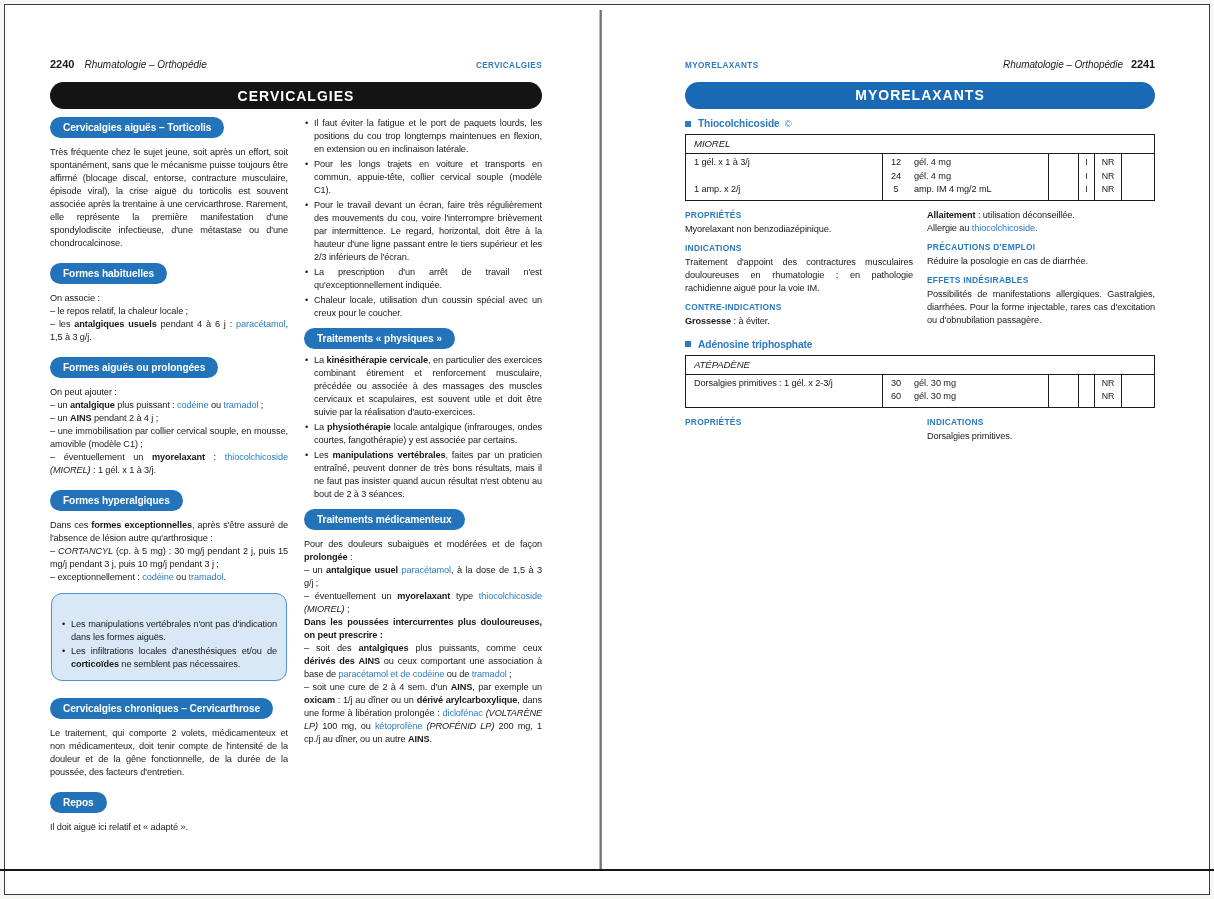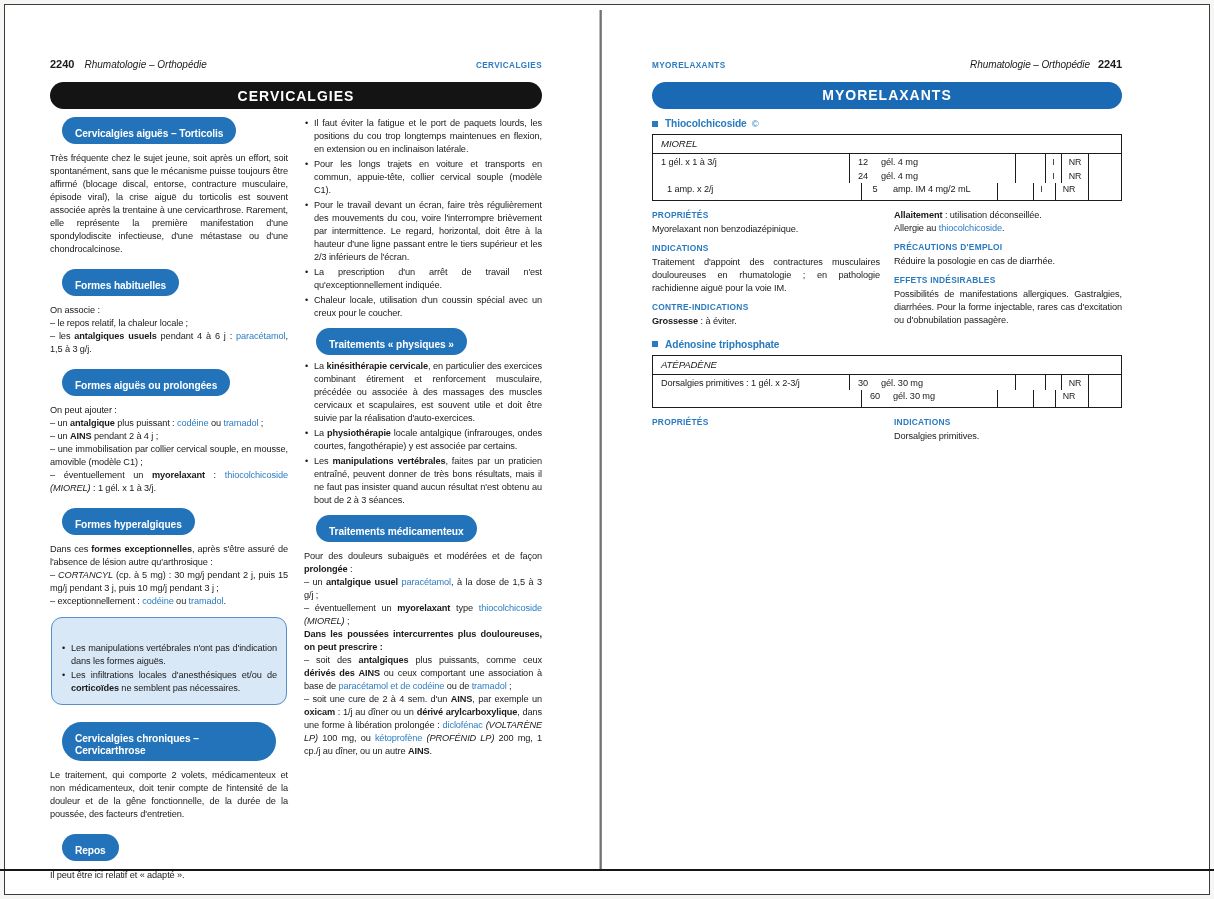--- a/index.html
+++ b/index.html
@@ -7,21 +7,21 @@
     width:1214px;height:899px;position:relative;background:#f6f6f4;
     font-family:"Liberation Sans", sans-serif;color:#1a1a1a;overflow:hidden;
   }
   .frame{position:absolute;inset:4px;border:1.6px solid #3c3c3c;background:#ffffff;}
   .spine{position:absolute;left:599px;top:10px;width:3px;height:861px;
     background:linear-gradient(to right,#e8e8e8,#8a8a8a,#5a5a5a,#bbb);}
   .bottom-rule{position:absolute;left:0px;right:0px;top:869px;height:2px;background:#161616;}
 
   .page{position:absolute;top:12px;height:845px;}
   .page-left{left:14px;width:580px;}
-  .page-right{left:586px;width:592px;}
+  .page-right{left:619px;width:592px;}
   .content{position:relative;}
   .page-left .content{width:492px;margin-left:36px;}
   .page-right .content{width:470px;margin-left:66px;}
 
   
   .ph{display:flex;align-items:baseline;margin:46px 0 10px;font-size:10px;line-height:13px;}
   .pnum{font-weight:700;font-size:11px;}
   .ptitle{font-style:italic;font-size:10px;}
   .page-left .pnum{margin-right:10px;}
   .page-right .pnum{margin-left:8px;}
@@ -33,21 +33,21 @@
   .banner{height:27px;border-radius:14px;display:flex;align-items:center;justify-content:center;
     color:#fff;font-weight:700;font-size:14px;letter-spacing:1px;margin-bottom:8px;}
   .banner-black{background:var(--banner-black);}
   .banner-blue{background:var(--banner-blue);}
 
   
   .cols{display:flex;gap:16px;}
   .page-left .col{width:238px;font-size:9.2px;line-height:13px;letter-spacing:-0.1px;}
 
   .pill{display:inline-block;background:var(--pill-blue);color:#fff;font-weight:700;
-    font-size:10.2px;line-height:12px;padding:11px 13px 4px;border-radius:999px;margin:6px 12px 5px;}
+    font-size:10.2px;line-height:12px;padding:5px 13px 4px;border-radius:999px;margin:6px 0 5px;}
   .pill-first{margin-top:0;}
   .para{margin:3px 0 7px;text-align:justify;white-space:pre-wrap;}
   .rb{font-weight:700;}
   .ri{font-style:italic;}
   .rc{color:var(--link-blue);}
 
   .bullet{position:relative;padding-left:10px;text-align:justify;white-space:pre-wrap;margin:0 0 2px;}
   .bullet::before{content:"\2022";position:absolute;left:1px;top:0;}
 
   .advice-box{border:1.4px solid var(--box-border);border-radius:11px;background:var(--box-bg);
@@ -59,21 +59,21 @@
   .sec-heading{display:flex;align-items:center;color:var(--heading-blue);font-weight:700;
     font-size:10.2px;margin:8px 0 4px;}
   .sq{width:6px;height:6px;background:var(--heading-blue);margin-right:7px;flex:none;}
   .sym{font-size:9.5px;margin-left:5px;font-weight:400;}
 
   .drug-table{border:1.3px solid #1c1c1c;margin-bottom:6px;}
   .dt-brand{font-style:italic;font-size:9.6px;padding:2px 8px 3px;border-bottom:1.3px solid #1c1c1c;}
   .dt-line{display:flex;align-items:stretch;line-height:13.5px;}
   .dt-line>div{box-sizing:border-box;}
   .dt-line:first-child>div{padding-top:2px;}
-  .dt-line:last-child>div{padding-bottom:3px;margin-left:6px;}
+  .dt-line:last-child>div{padding-bottom:3px;}
   .c-poso{width:196px;padding-left:8px;}
   .c-pres{flex:1;display:flex;border-left:1.1px solid #1c1c1c;}
   .c-num{width:26px;text-align:center;margin-right:5px;flex:none;}
   .c-n1{width:30px;border-left:1.1px solid #1c1c1c;}
   .c-n2{width:16px;border-left:1.1px solid #1c1c1c;text-align:center;font-size:8.8px;}
   .c-n3{width:27px;border-left:1.1px solid #1c1c1c;text-align:center;font-size:8.8px;}
   .c-n4{width:33px;border-left:1.1px solid #1c1c1c;}
 
   .two-col{display:flex;gap:14px;margin-bottom:4px;}
   .tc{width:228px;}
@@ -120,21 +120,21 @@
 
         <div class="advice-box">
           <div class="bullet"><span>Les manipulations vertébrales n'ont pas d'indication dans les formes aiguës.</span></div>
           <div class="bullet"><span>Les infiltrations locales d'anesthésiques et/ou de </span><span class="rb">corticoïdes</span><span> ne semblent pas nécessaires.</span></div>
         </div>
 
         <div><span class="pill">Cervicalgies chroniques – Cervicarthrose</span></div>
         <p class="para"><span>Le traitement, qui comporte 2 volets, médicamenteux et non médicamenteux, doit tenir compte de l'intensité de la douleur et de la gêne fonctionnelle, de la durée de la poussée, des facteurs d'entretien.</span></p>
 
         <div><span class="pill">Repos</span></div>
-        <p class="para"><span>Il peut être ici relatif et « adapté ».</span></p>
+        <p class="para"><span>Il doit aiguë ici relatif et « adapté ».</span></p>
       </div>
 
       <div class="col">
         <div class="bullet"><span>Il faut éviter la fatigue et le port de paquets lourds, les positions du cou trop longtemps maintenues en flexion, en extension ou en inclinaison latérale.</span></div>
         <div class="bullet"><span>Pour les longs trajets en voiture et transports en commun, appuie-tête, collier cervical souple (modèle C1).</span></div>
         <div class="bullet"><span>Pour le travail devant un écran, faire très régulièrement des mouvements du cou, voire l'interrompre brièvement par intermittence. Le regard, horizontal, doit être à la hauteur d'une ligne passant entre le tiers supérieur et les 2/3 inférieurs de l'écran.</span></div>
         <div class="bullet"><span>La prescription d'un arrêt de travail n'est qu'exceptionnellement indiquée.</span></div>
         <div class="bullet"><span>Chaleur locale, utilisation d'un coussin spécial avec un creux pour le coucher.</span></div>
 
         <div><span class="pill">Traitements « physiques »</span></div>

